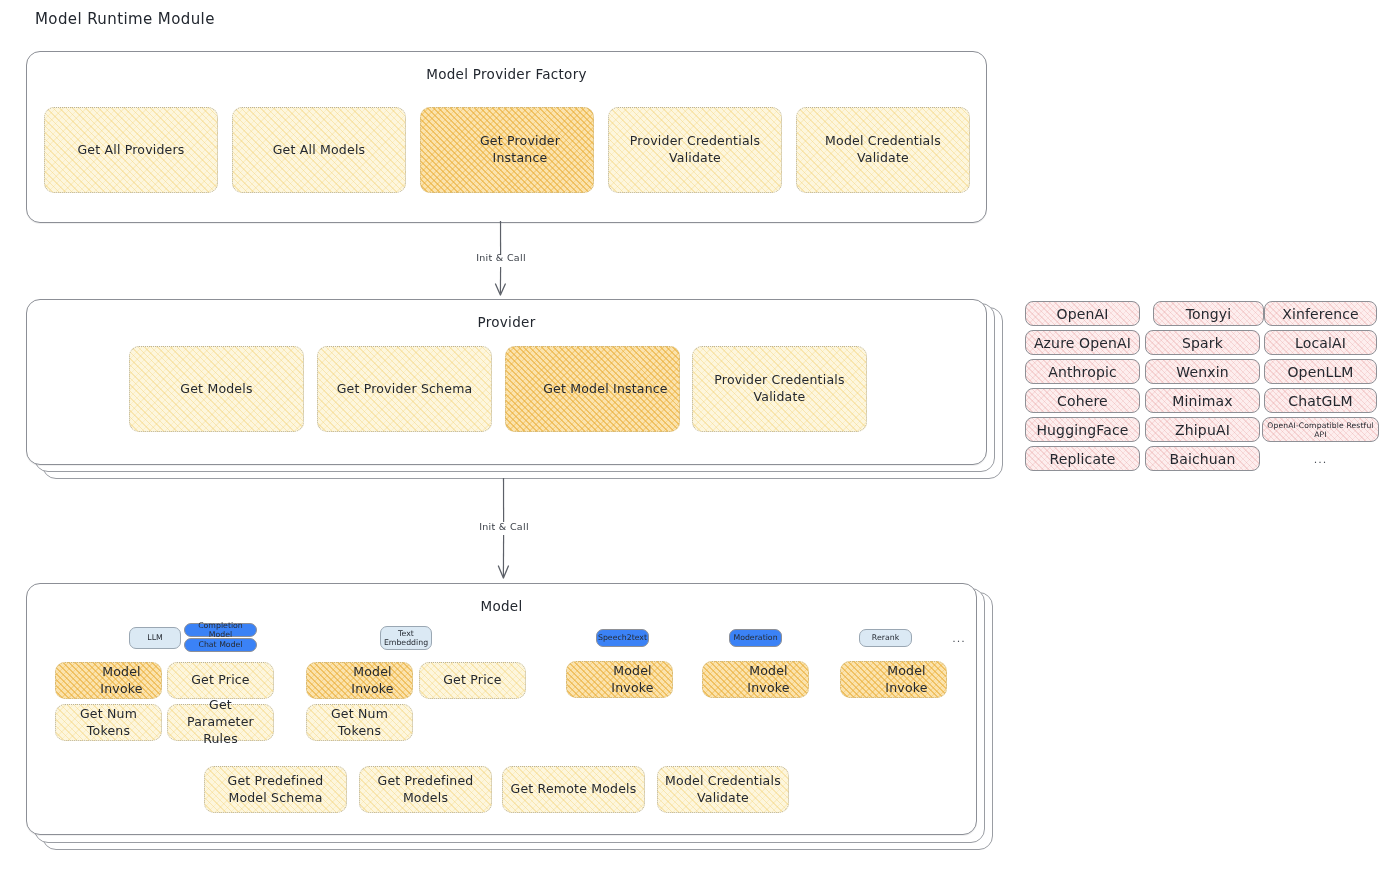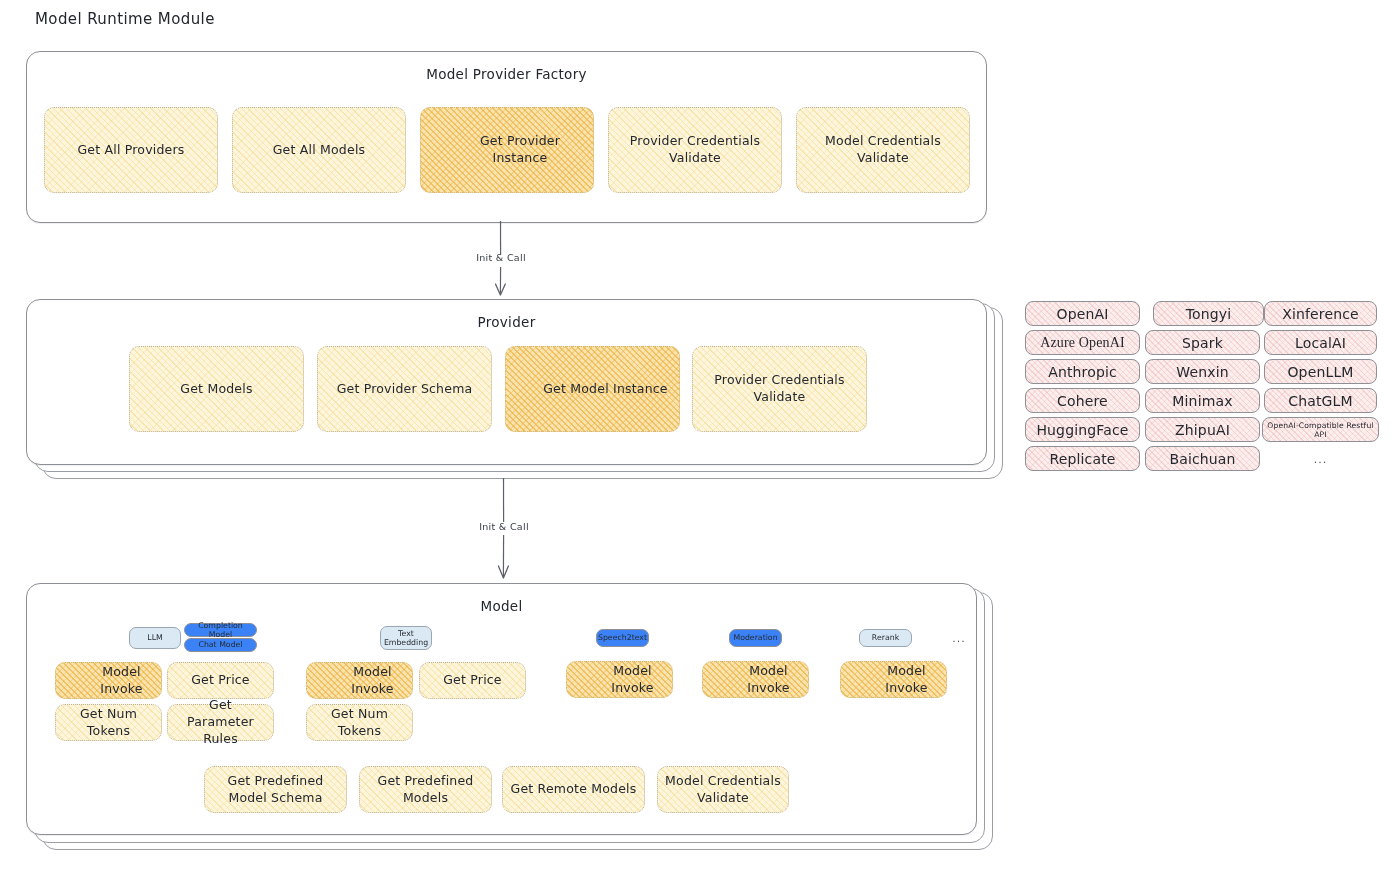--- a/index.html
+++ b/index.html
@@ -156,21 +156,21 @@
   </div>
 
   <div class="node pale" style="left:317px;top:346px;width:175px;height:86px;">Get Provider Schema</div>
   <div class="node pale" style="left:129px;top:346px;width:175px;height:86px;">Get Models</div>
   <div class="node hl" style="left:505px;top:346px;width:175px;height:86px;">Get Model Instance</div>
   <div class="node pale" style="left:692px;top:346px;width:175px;height:86px;">Provider Credentials Validate</div>
 
   <div>
 
     <div class="pill" style="left:1025px;top:301px;width:115px;">OpenAI</div>
-    <div class="pill" style="left:1025px;top:330px;width:115px;font-family:Liberation Serif, serif;">Azure OpenAI</div>
+    <div class="pill" style="left:1025px;top:330px;width:115px;">Azure OpenAI</div>
     <div class="pill" style="left:1025px;top:359px;width:115px;">Anthropic</div>
     <div class="pill" style="left:1025px;top:388px;width:115px;">Cohere</div>
     <div class="pill" style="left:1025px;top:417px;width:115px;">HuggingFace</div>
     <div class="pill" style="left:1025px;top:446px;width:115px;">Replicate</div>
 
     <div class="pill" style="left:1145px;top:301px;width:111px;margin-left:8px;">Tongyi</div>
     <div class="pill" style="left:1145px;top:330px;width:115px;">Spark</div>
     <div class="pill" style="left:1145px;top:359px;width:115px;">Wenxin</div>
     <div class="pill" style="left:1145px;top:388px;width:115px;">Minimax</div>
     <div class="pill" style="left:1145px;top:417px;width:115px;">ZhipuAI</div>

